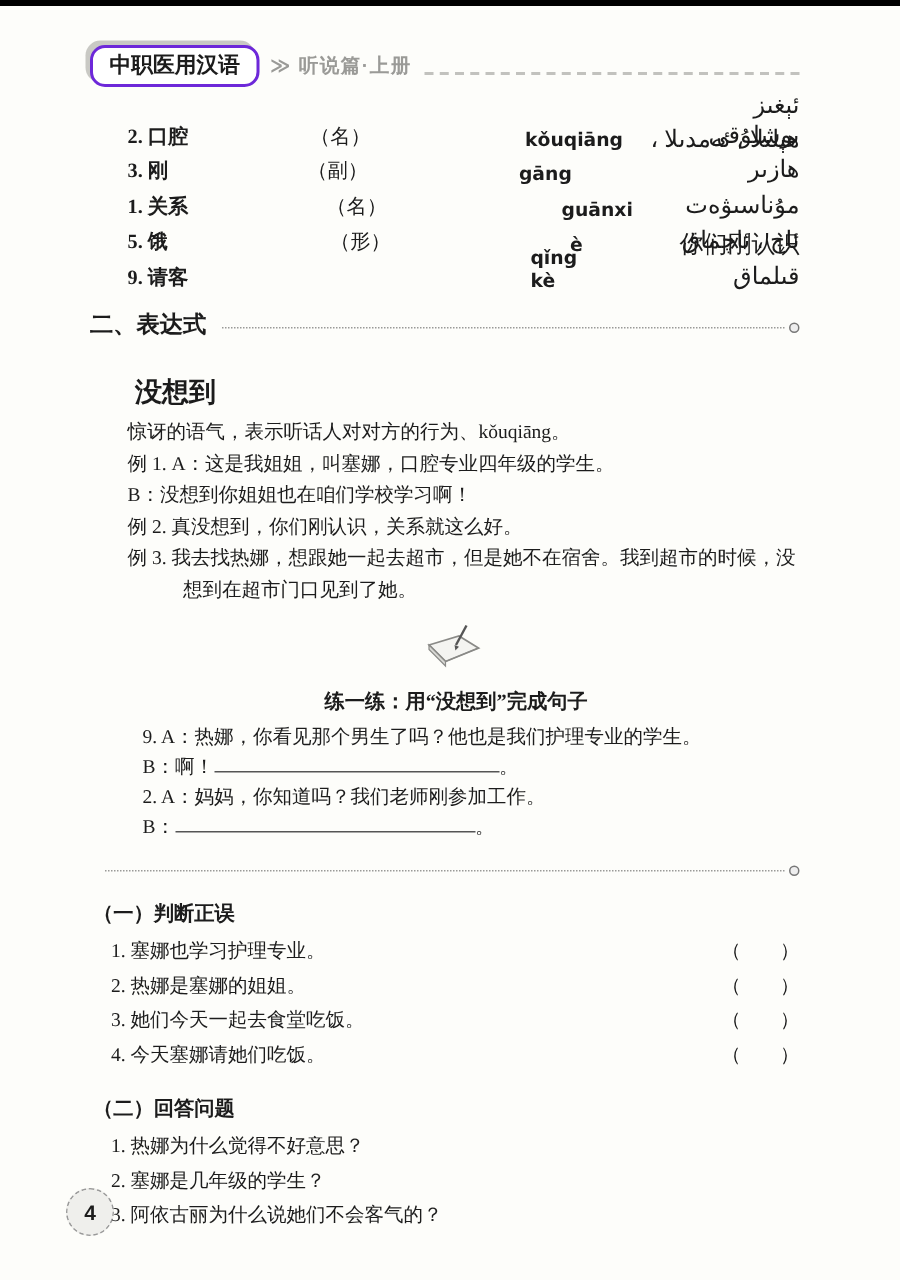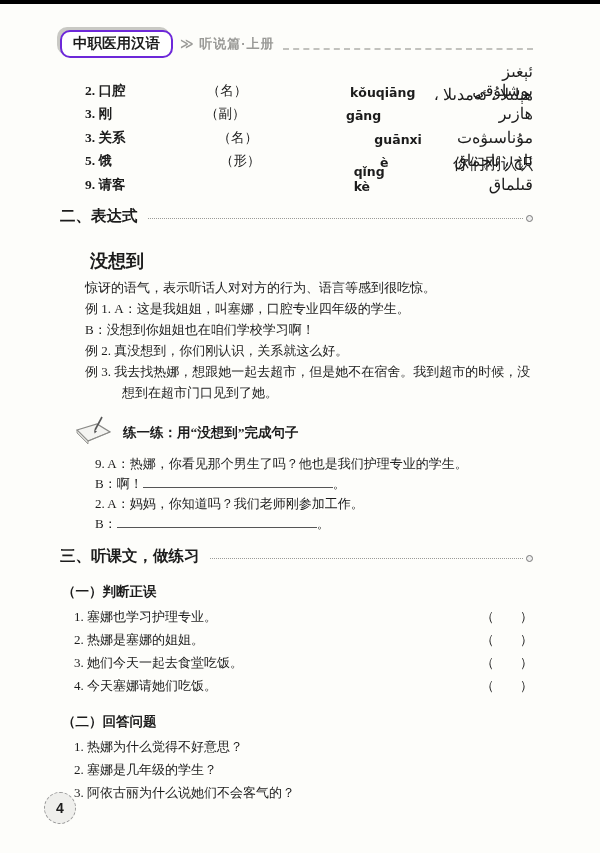--- a/index.html
+++ b/index.html
@@ -52,21 +52,21 @@
   .endmark { width:5px; height:5px; border:1.5px solid #777; border-radius:50%; background:#eee; margin-top:4px; flex:0 0 auto; }
 
   
   .exprblock { margin-left:25px; font-size:13px; line-height:21px; }
   .term { font-weight:bold; font-size:18px; margin:24px 0 5px 5px; }
   .exprblock p { margin:0; }
   .indent2 { margin-left:37px; }
   .hang { padding-left:37px; text-indent:-37px; }
 
   
-  .phead { display:flex; align-items:center; gap:8px; margin:13px 0 4px 15px; }
+  .phead { display:flex; align-items:center; gap:8px; margin:13px 0 4px 15px;flex-direction:column; }
   .ptitle { font-weight:bold; font-size:13.5px; }
   .pitems { margin-left:35px; font-size:13px; line-height:20px; }
   .pitems p { margin:0; }
   .pline-b { margin-left:18px; }
   .blank { display:inline-block; border-bottom:1px solid #555; height:13px; vertical-align:baseline; }
   .w190 { width:190px; } .w200 { width:200px; } .w180 { width:180px; }
 
   
   .subhead { font-weight:bold; font-size:13.5px; margin:16px 0 4px 2px; }
   .jlist, .qlist { margin-left:14px; font-size:13px; }
@@ -105,21 +105,21 @@
       <span class="vpinyin">kǒuqiāng</span>
       <span class="vuyghur">ئېغىز بوشلۇقى</span>
     </div>
     <div class="vrow">
       <span class="vword">3. 刚</span>
       <span class="vpos">（副）</span>
       <span class="vpinyin">gāng</span>
       <span class="vuyghur">ھېلىلا ، ئەمدىلا ، ھازىر</span>
     </div>
     <div class="vrow">
-      <span class="vword">3. 关系</span>
+      <span class="vword">1. 关系</span>
       <span class="vpos">（名）</span>
       <span class="vpinyin">guānxi</span>
       <span class="vuyghur">مۇناسىۋەت</span>
     </div>
     <div class="vrow">
       <span class="vword">5. 饿</span>
       <span class="vpos">（形）</span>
       <span class="vpinyin">è</span>
       <span class="vuyghur">ئاچ ، ئاچماق</span>
     </div>
@@ -132,21 +132,21 @@
   </div>
 
   <div class="sechead">
     <span class="sectitle">二、表达式</span>
     <span class="dotrule"></span>
     <span class="endmark"></span>
   </div>
 
   <div class="exprblock">
     <div class="term">没想到</div>
-    <p>惊讶的语气，表示听话人对对方的行为、语言等感到很吃惊。</p>
+    <p>惊讶的语气，表示听话人对对方的行为、kǒuqiāng。</p>
     <p>例 1. A：这是我姐姐，叫塞娜，口腔专业四年级的学生。</p>
     <p class="indent2">B：没想到你姐姐也在咱们学校学习啊！</p>
     <p>例 2. 真没想到，你们刚认识，关系就这么好。</p>
     <p class="hang">例 3. 我去找热娜，想跟她一起去超市，但是她不在宿舍。我到超市的时候，没想到在超市门口见到了她。</p>
   </div>
 
   <div class="phead">
     <span>
       <svg width="40" height="30" viewBox="0 0 40 30">
         <polygon points="2,14 22,8 35,16 13,25" fill="#f4f4f1" stroke="#8a8a87" stroke-width="1.2"></polygon>
@@ -164,21 +164,20 @@
       <p>9. A：热娜，你看见那个男生了吗？他也是我们护理专业的学生。</p>
       <p class="pline-b"><span>B：啊！</span><span class="blank w190"></span><span>。</span></p>
     </div>
     <div>
       <p>2. A：妈妈，你知道吗？我们老师刚参加工作。</p>
       <p class="pline-b"><span>B：</span><span class="blank w200"></span><span>。</span></p>
     </div>
   </div>
 
   <div class="sechead">
-    <span class="sectitle">三、听课文，做练习</span>
     <span class="dotrule"></span>
     <span class="endmark"></span>
   </div>
 
   <div class="subhead">（一）判断正误</div>
   <div class="jlist">
     <div class="jitem">
       <span>1. 塞娜也学习护理专业。</span>
       <span class="jbracket">（　　）</span>
     </div>

